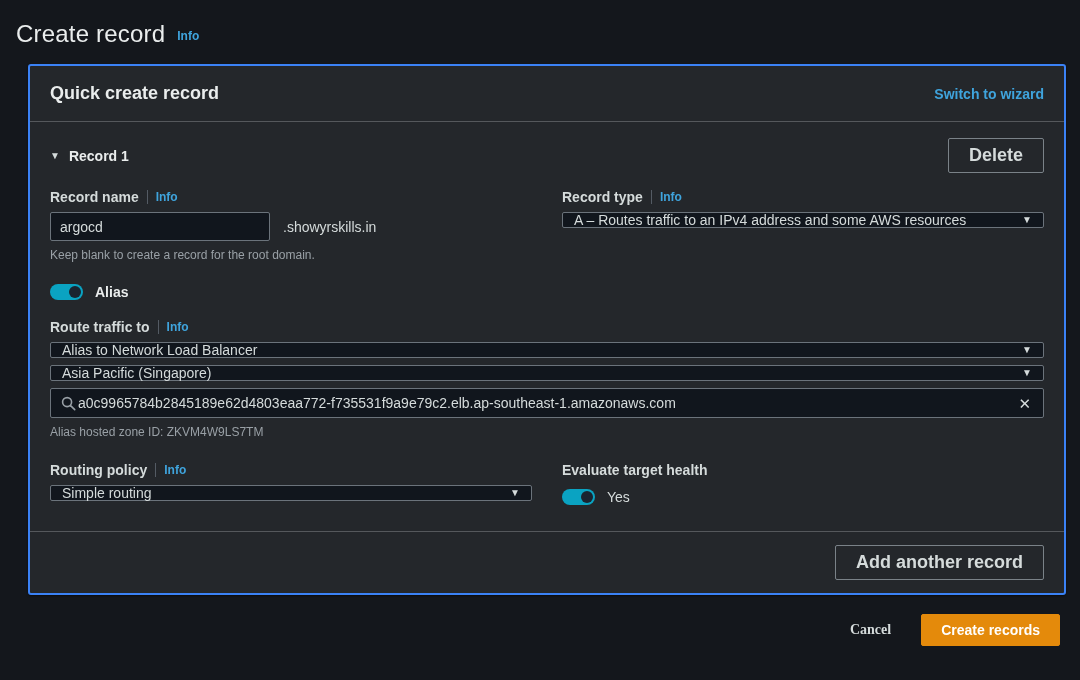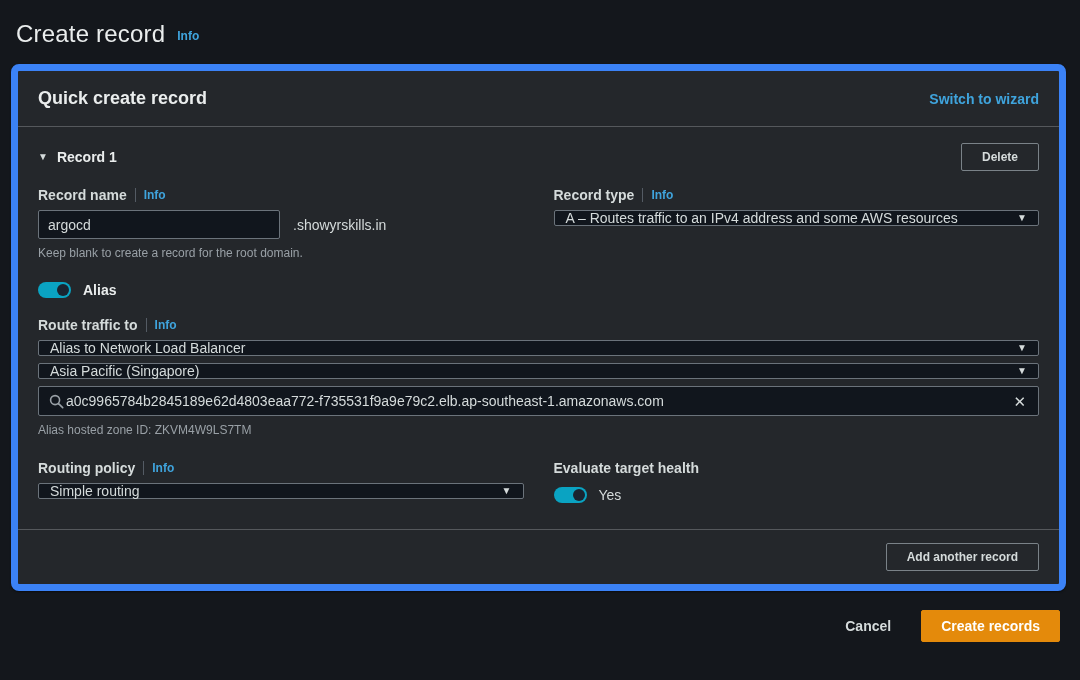--- a/index.html
+++ b/index.html
@@ -24,49 +24,49 @@
     font-size:14px;
   }
   .page-head{padding:20px 16px 0 16px;}
   .page-head h1{
     display:inline-block;font-size:24px;font-weight:400;color:var(--text-bright);letter-spacing:.2px;
   }
   .info-link{color:var(--link);font-size:12px;font-weight:700;text-decoration:none;cursor:pointer;}
   .page-head .info-link{margin-left:8px;vertical-align:2px;}
 
   .panel{
-    margin:16px 14px 0 11px;
+    margin:16px 14px 0 28px;
     background:var(--panel-bg);
-    border:7px solid #3b82f6;
-    border-radius:8px;
+    border:2px solid #3b82f6;
+    border-radius:3px;
     box-shadow:0 1px 2px rgba(0,0,0,.5);
   }
   .panel-header{
     display:flex;align-items:center;justify-content:space-between;
     padding:17px 20px;border-bottom:1px solid var(--divider);
   }
   .panel-header h2{font-size:18px;font-weight:700;color:var(--text-bright);}
   .switch-link{color:var(--link);font-weight:700;font-size:14px;cursor:pointer;text-decoration:none;}
 
   .panel-body{padding:16px 20px 26px 20px;}
 
   .record-head{display:flex;align-items:center;justify-content:space-between;margin-bottom:16px;}
   .record-title{display:flex;align-items:center;gap:9px;font-weight:700;color:var(--text-bright);cursor:pointer;}
   .caret{font-size:10px;color:var(--text);line-height:1;}
   .btn{
     display:inline-block;background:transparent;border:1px solid #7a8288;border-radius:2px;
-    color:var(--text);font-weight:700;font-size:12px;padding:6px 20px;cursor:pointer;
+    color:var(--text);font-weight:700;font-size:18px;padding:6px 20px;cursor:pointer;
     font-family:"Liberation Sans", sans-serif;
   }
   .grid2{display:grid;grid-template-columns:1fr 1fr;column-gap:30px;}
   .field-label{font-weight:700;color:var(--text);margin-bottom:7px;display:flex;align-items:center;}
   .label-sep{display:inline-block;width:1px;height:14px;background:#545b64;margin:0 8px;}
   .text-input{
     background:var(--field-bg);border:1px solid var(--field-border);border-radius:2px;
-    color:var(--text);font-size:14px;height:29px;padding:0 9px;width:242px;outline:none;
+    color:var(--text);font-size:14px;height:29px;padding:0 9px;width:220px;outline:none;
     font-family:"Liberation Sans", sans-serif;
   }
   .suffix{margin-left:13px;color:var(--text);}
   .helper{font-size:12px;color:var(--text-dim);margin-top:7px;}
 
   .select{
     background:var(--field-bg);border:1px solid var(--field-border);border-radius:2px;
     height:16px;display:flex;align-items:center;justify-content:space-between;
     padding:0 11px;cursor:pointer;color:var(--text);
   }
@@ -99,21 +99,21 @@
   .panel-footer{
     border-top:1px solid var(--divider);
     padding:13px 20px;display:flex;justify-content:flex-end;
   }
 
   .bottom-actions{
     display:flex;align-items:center;justify-content:flex-end;gap:30px;
     padding:19px 20px 0 0;
   }
   .link-btn{background:none;border:none;color:var(--text);font-weight:700;font-size:14px;cursor:pointer;
-    font-family:Liberation Sans, sans-serif;}
+    font-family:Liberation Serif, serif;}
   .primary-btn{
     background:var(--orange);border:1px solid var(--orange);border-radius:2px;
     color:#ffffff;font-weight:700;font-size:14px;padding:7px 19px;cursor:pointer;
     font-family:"Liberation Sans", sans-serif;
   }
 </style>
 </head>
 <body>
 
 <div class="page-head">

